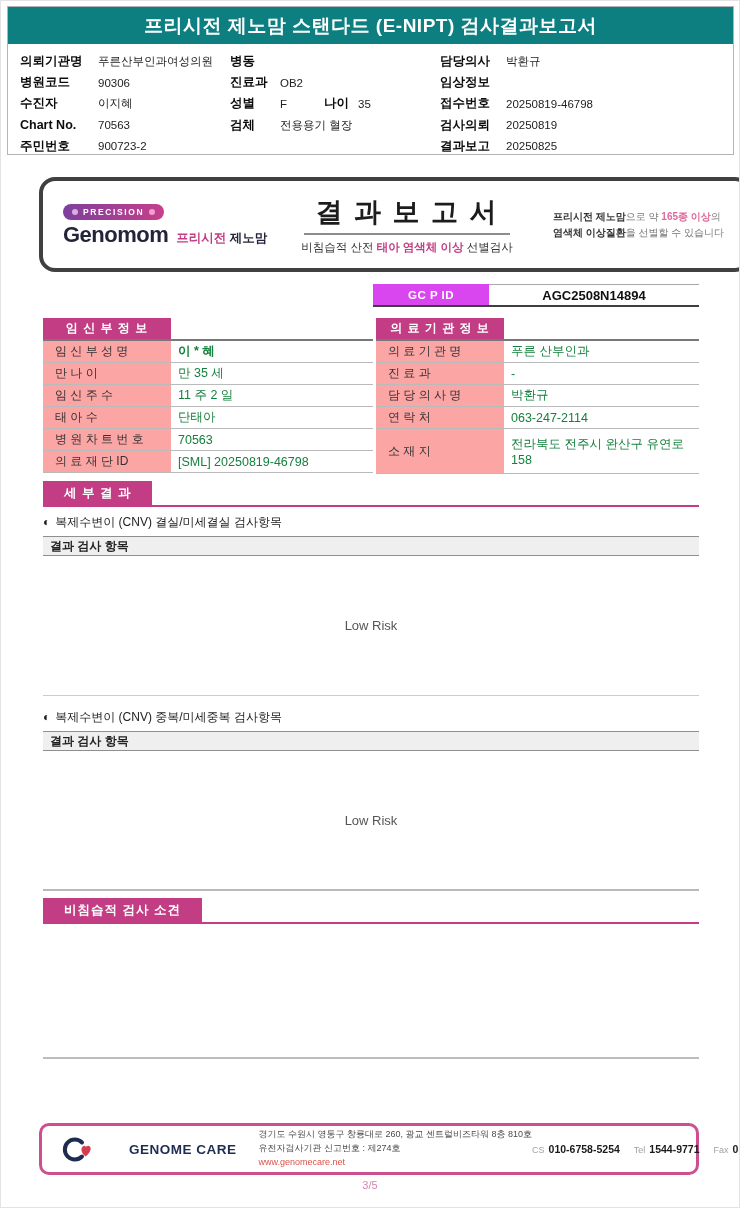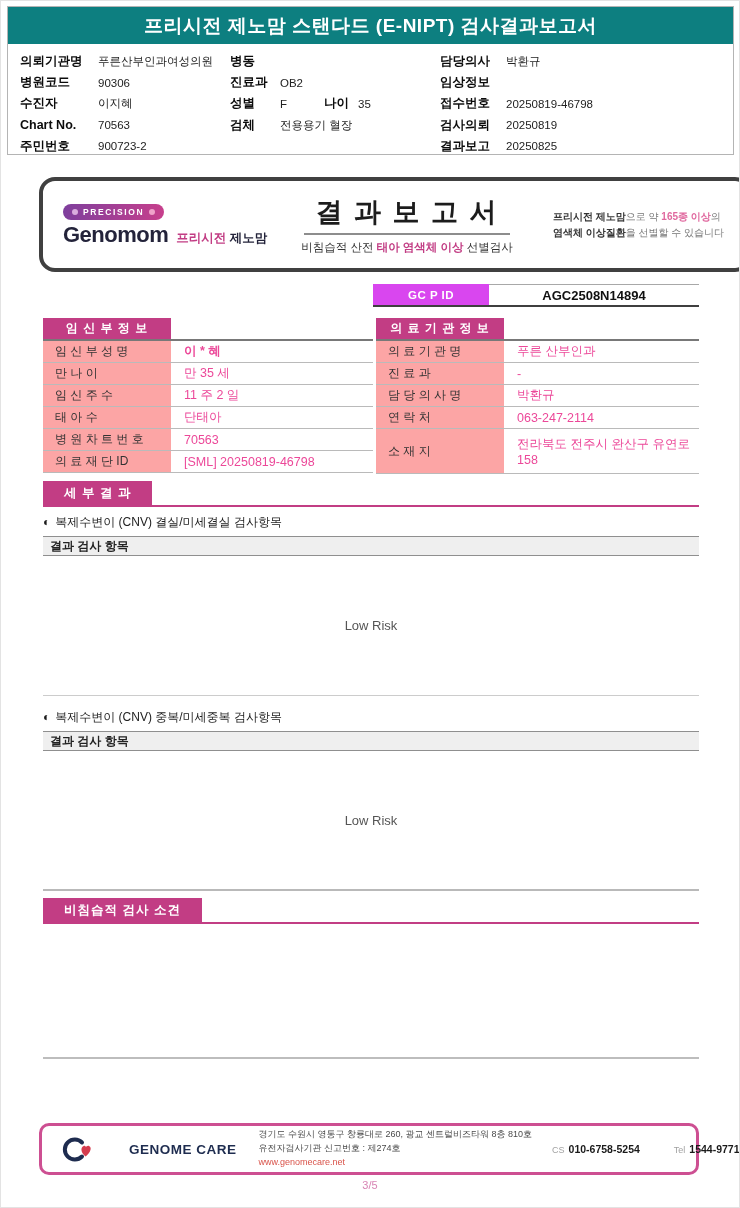--- a/index.html
+++ b/index.html
@@ -46,21 +46,21 @@
   .gcpid-value { flex:1; border-top:1px solid #a8a8a8; display:flex; align-items:center; justify-content:center; font-size:13px; font-weight:bold; color:#101010; }
 
   
   .info-table { position:absolute; top:317px; }
   .t-mother { left:42px; width:330px; } .t-clinic { left:375px; width:323px; }
   .tbl-badge { width:128px; height:21px; background:#c23d84; color:#fff; font-size:12px; font-weight:bold; letter-spacing:1px; display:flex; align-items:center; justify-content:center; }
   .tbl-body { border-top:2px solid #787878; }
   .tbl-row { display:flex; align-items:stretch; border-bottom:1px solid #bababa; min-height:22px; }
   .tbl-row.tall { min-height:45px; }
   .tbl-label { width:128px; background:#fca5a5; font-size:12px; color:#333; display:flex; align-items:center; padding-left:12px; }
-  .tbl-value { flex:1; font-size:12.5px; color:#ec4899; display:flex; align-items:center; padding-left:13px; }
+  .tbl-value { flex:1; font-size:12.5px; color:#15803d; display:flex; align-items:center; padding-left:7px; }
   .tbl-value.bold { font-weight:bold; }
 
   
   .section { position:absolute; left:42px; width:656px; }
   .sec-head { display:flex; align-items:flex-end; border-bottom:2.5px solid #c23d84; }
   .sec-badge { background:#c23d84; color:#fff; font-weight:bold; font-size:12.5px; letter-spacing:1px; padding:4px 21px 3px; white-space:nowrap; }
   .sec-detail { top:480px; }
   .cnv-head { margin-top:8px; display:flex; align-items:center; gap:5px; font-size:12px; color:#222; height:14px; }
   .cnv-head.second { margin-top:14px; }
   .cnv-icon { font-size:12px; color:#1a1a1a; line-height:1; }
@@ -71,21 +71,21 @@
   .bottom-rule { position:absolute; left:42px; top:1056px; width:656px; border-top:2px solid #bdbdbd; }
 
   
   .footer { position:absolute; left:38px; top:1122px; width:660px; height:52px; border:3px solid #cd4f92; border-radius:10px; background:#fff; display:flex; align-items:center; padding:0 18px; }
   .gc-logo { display:flex; align-items:center; gap:6px; }
   .gc-name { font-size:13.5px; font-weight:bold; color:#1e2c4f; letter-spacing:.5px; white-space:nowrap;margin-left:29px; }
   .addr { margin-left:22px; font-size:9px; color:#4a4a4a; line-height:1.55; white-space:nowrap; }
   .addr .web { color:#d9534a; }
   .contacts { margin-left:auto; display:flex; align-items:center; gap:14px; white-space:nowrap; }
   .c-pair { display:flex; align-items:baseline; gap:4px; }
-  .c-label { color:#a2a2a2; font-size:9px;margin-left:20px; }
+  .c-label { color:#a2a2a2; font-size:9px; }
   .c-value { color:#1a1a1a; font-weight:bold; font-size:10.5px; }
   .page-num { position:absolute; top:1178px; left:0; width:100%; text-align:center; font-size:11px; color:#d885b4; }
 </style>
 </head>
 <body>
 
 <div class="page">
 
   <div class="hdr-block">
     <div class="hdr-title">프리시전 제노맘 스탠다드 (E-NIPT) 검사결과보고서</div>

